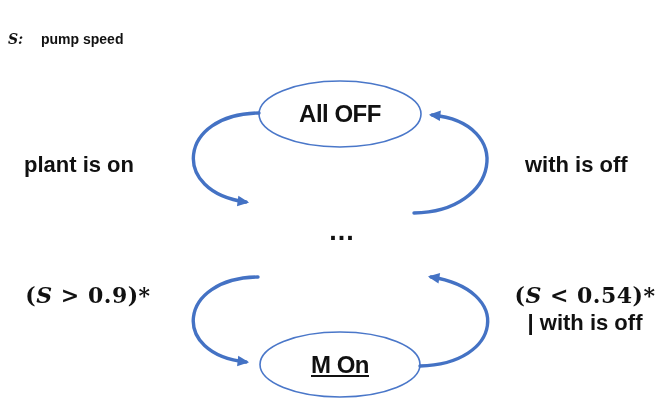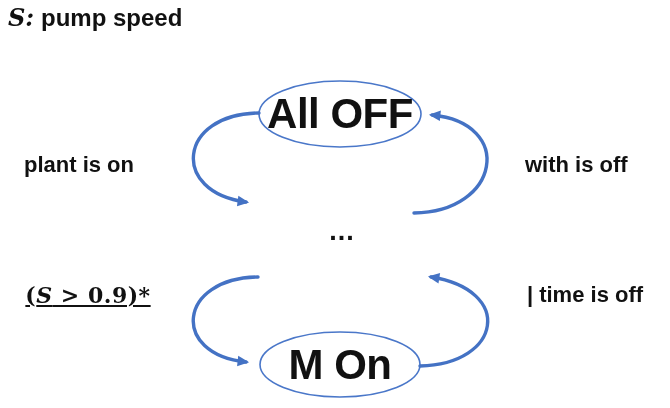--- a/index.html
+++ b/index.html
@@ -9,50 +9,50 @@
     background:#ffffff;
     font-family:"Liberation Sans", sans-serif;
     color:#111111;
     overflow:hidden;
   }
   .stage svg { position:absolute; left:0; top:0; }
 
   .txt { position:absolute; font-weight:bold; white-space:nowrap; }
 
   
-  .legend { left:8px; top:0; font-size:24px; line-height:35px; }
+  .legend { left:8px; top:26px; font-size:14px; line-height:26px; }
   .legend .sym {
     display:inline-block; width:33px;
     font-family:"DejaVu Serif", serif;
     font-style:italic; font-weight:bold;
   }
 
   
   .state {
     position:absolute; display:flex;
     align-items:center; justify-content:center;
-    font-weight:bold; font-size:42px; letter-spacing:-0.5px;
+    font-weight:bold; font-size:24px; letter-spacing:-0.5px;
   }
   .state-top    { left:259px; top:81px;  width:162px; height:66px; }
-  .state-bottom { left:260px; top:332px; width:160px; height:65px; }
+  .state-bottom { left:260px; top:332px; width:160px; height:65px;text-decoration:underline; }
 
   
   .lbl { font-size:22px;margin-top:16px; }
   .lbl-plant-on  { left:24px;  top:136px; }
   .lbl-plant-off { left:525px; top:136px; }
 
   .cond {
     position:absolute; font-weight:bold; font-size:22px;
     line-height:28px; text-align:center; white-space:nowrap;
   }
   .cond-left  { left:4px;   top:281px; width:168px; }
   .cond-right { left:500px; top:281px; width:170px; }
   .math {
     font-family:"DejaVu Serif", serif;
-    font-weight:bold; letter-spacing:0.5px;text-decoration:underline;
+    font-weight:bold; letter-spacing:0.5px;
   }
   .math .mvar { font-style:italic; }
 
   .dots {
     left:316px; top:216px; width:52px;
     text-align:center; font-size:27px; letter-spacing:1px;
   }
 </style>
 </head>
 <body>
@@ -89,16 +89,19 @@
   <div class="txt lbl lbl-plant-on">plant is on</div>
   <div class="txt lbl lbl-plant-off">with is off</div>
 
   <div class="cond cond-left">
     <div class="math">
       <span>(</span><span class="mvar">S</span><span> &gt; 0.9)*</span>
     </div>
   </div>
 
   <div class="cond cond-right">
-    <div>| time is off</div>
+    <div class="math">
+      <span>(</span><span class="mvar">S</span><span> &lt; 0.54)*</span>
+    </div>
+    <div>| with is off</div>
   </div>
 
 </div>
 
 </body></html>

